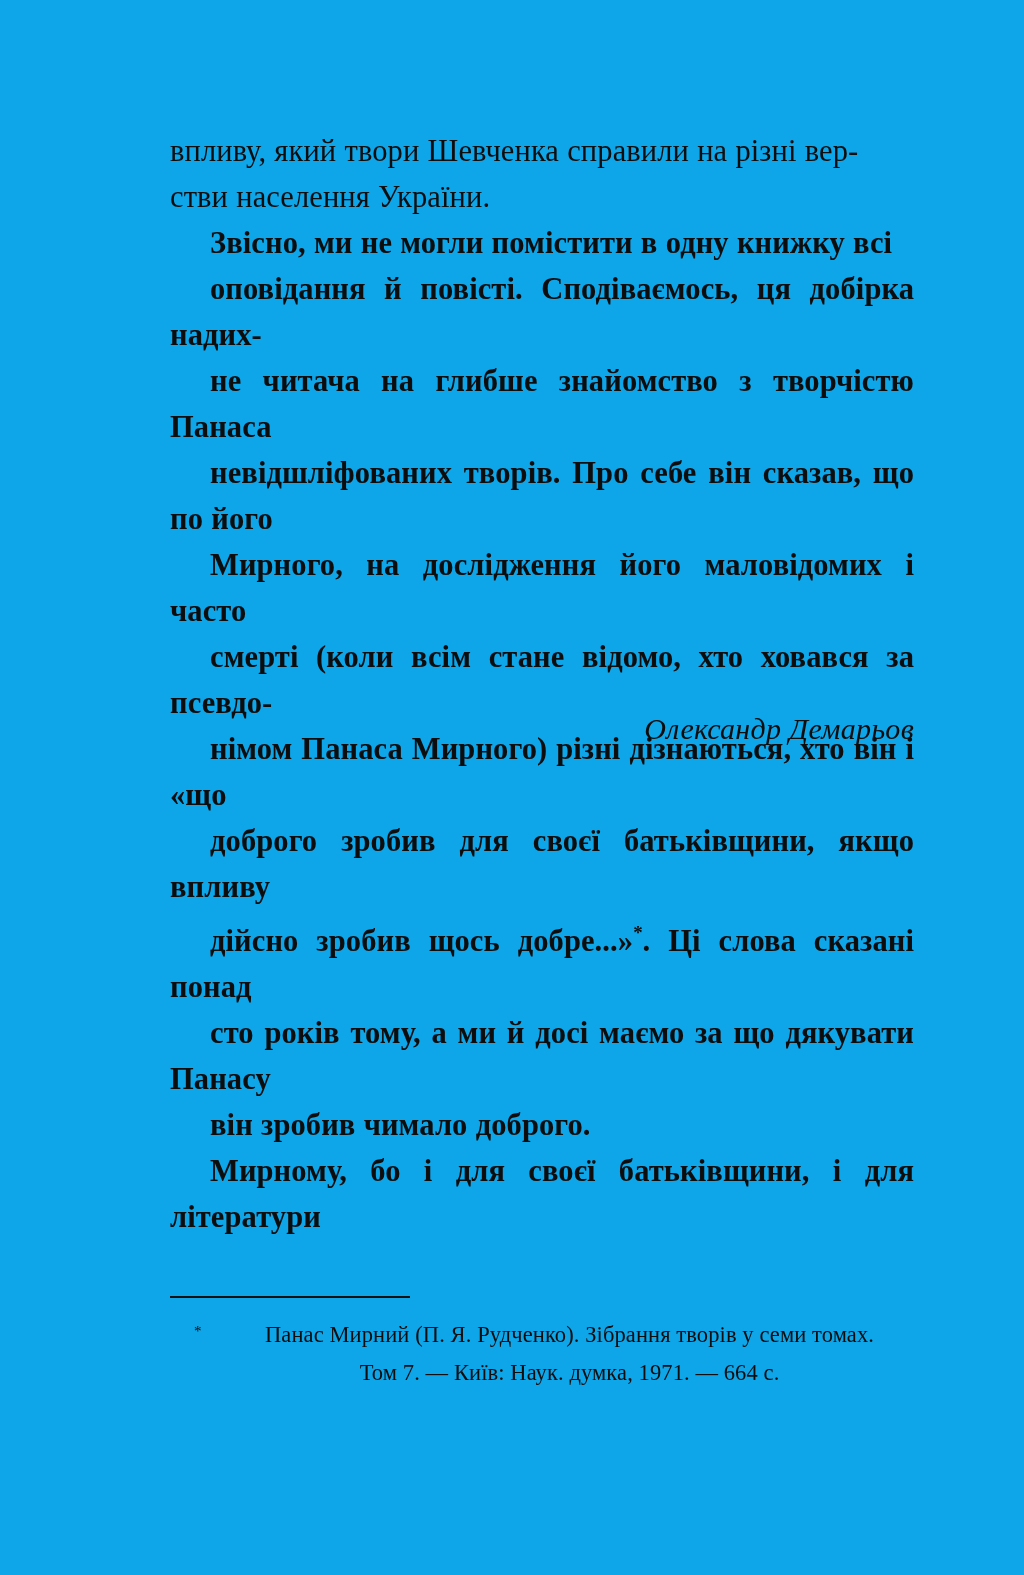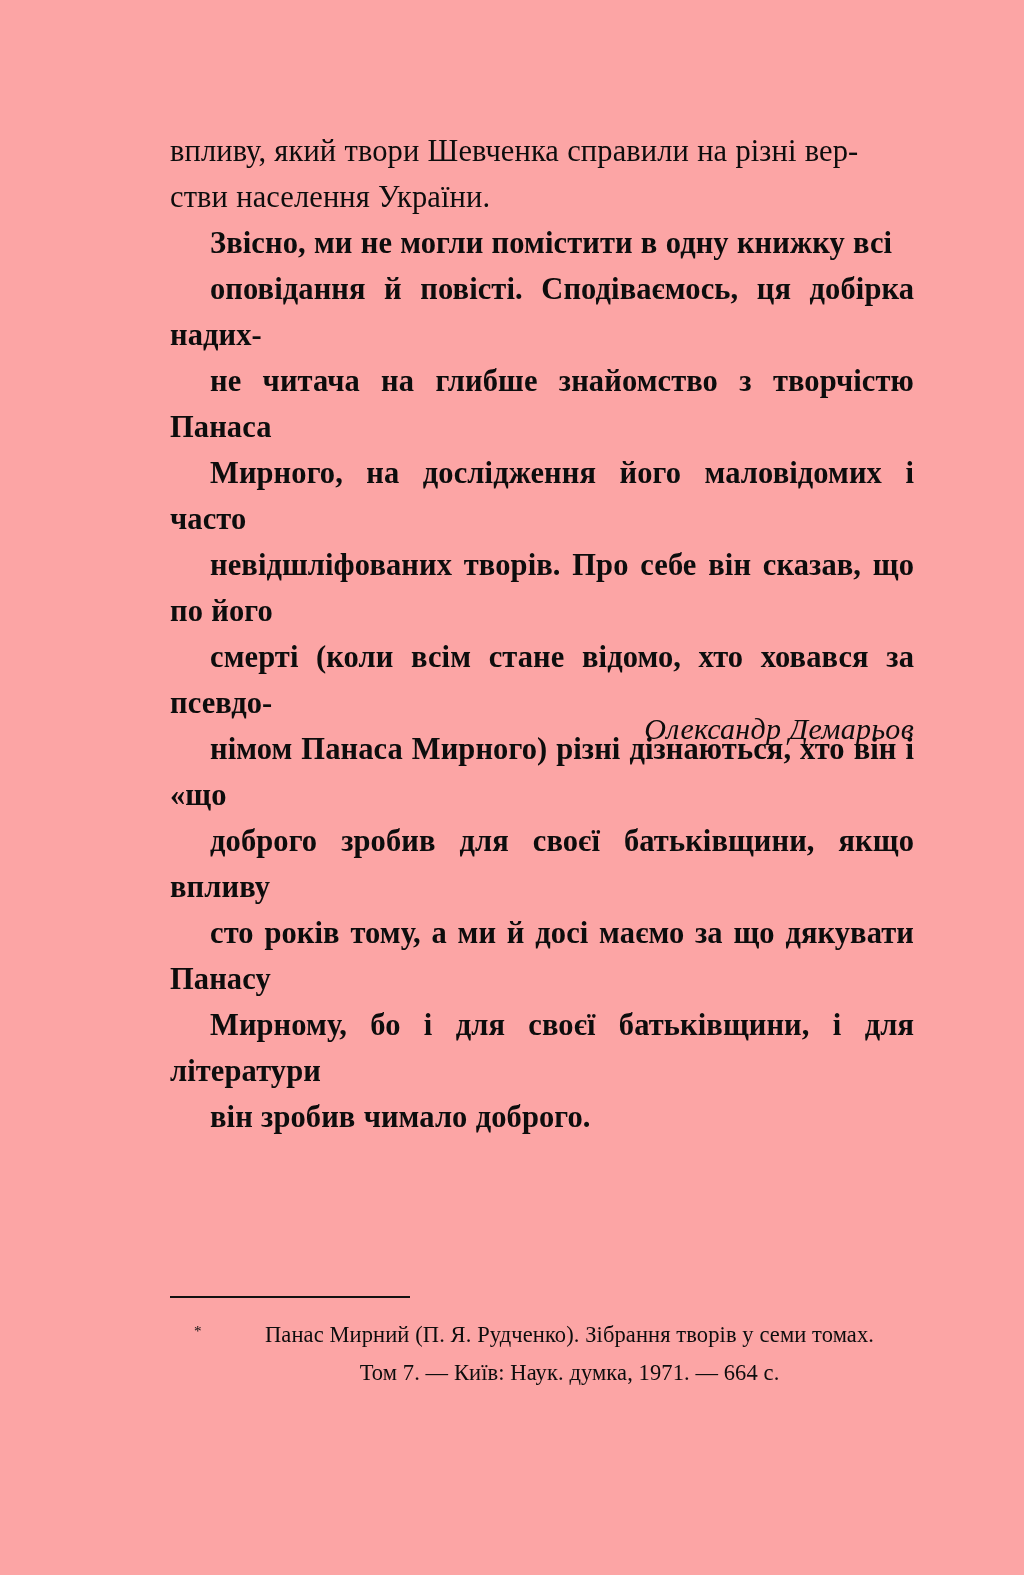--- a/index.html
+++ b/index.html
@@ -13,21 +13,21 @@
     position: relative;
     overflow: hidden;
     font-family: "Liberation Serif", "DejaVu Serif", serif;
     color: #0d0d0d;
     -webkit-font-smoothing: antialiased;
   }
 
   .page {
     position: absolute;
     inset: 0;
-    background: #fca5a5;
+    background: #0ea5e9;
     padding-left: 12px;
   }
 
   
   .text-block {
     position: absolute;
     left: 170px;
     top: 128px;
     width: 744px;
   }
@@ -119,28 +119,29 @@
 
     <p class="para">
       <span class="ln">впливу, який твори Шевченка справили на різні вер-</span>
       <span class="ln">стви населення України.</span>
     </p>
 
     <p class="para indent">
       <span class="ln" style="text-indent:40px">Звісно, ми не могли помістити в одну книжку всі</span>
       <span class="ln">оповідання й повісті. Сподіваємось, ця добірка надих-</span>
       <span class="ln">не читача на глибше знайомство з творчістю Панаса</span>
+      <span class="ln">невідшліфованих творів. Про себе він сказав, що по його</span>
       <span class="ln">Мирного, на дослідження його маловідомих і часто</span>
-      <span class="ln">невідшліфованих творів. Про себе він сказав, що по його</span>
       <span class="ln">смерті (коли всім стане відомо, хто ховався за псевдо-</span>
       <span class="ln">німом Панаса Мирного) різні дізнаються, хто він і «що</span>
       <span class="ln">доброго зробив для своєї батьківщини, якщо впливу</span>
+      <span class="ln"><span>дійсно зробив щось добре...»</span><span class="fnmark">*</span><span>. Ці слова сказані понад</span></span>
       <span class="ln">сто років тому, а ми й досі маємо за що дякувати Панасу</span>
+      <span class="ln" style="text-align:left">він зробив чимало доброго.</span>
       <span class="ln">Мирному, бо і для своєї батьківщини, і для літератури</span>
-      <span class="ln" style="text-align:left">він зробив чимало доброго.</span>
     </p>
 
   </div>
 
   <div class="signature">Олександр Демарьов</div>
 
   <div class="footnote-area">
     <div class="footnote-rule"></div>
     <div class="footnote-row">
       <div class="footnote-marker">*</div>

